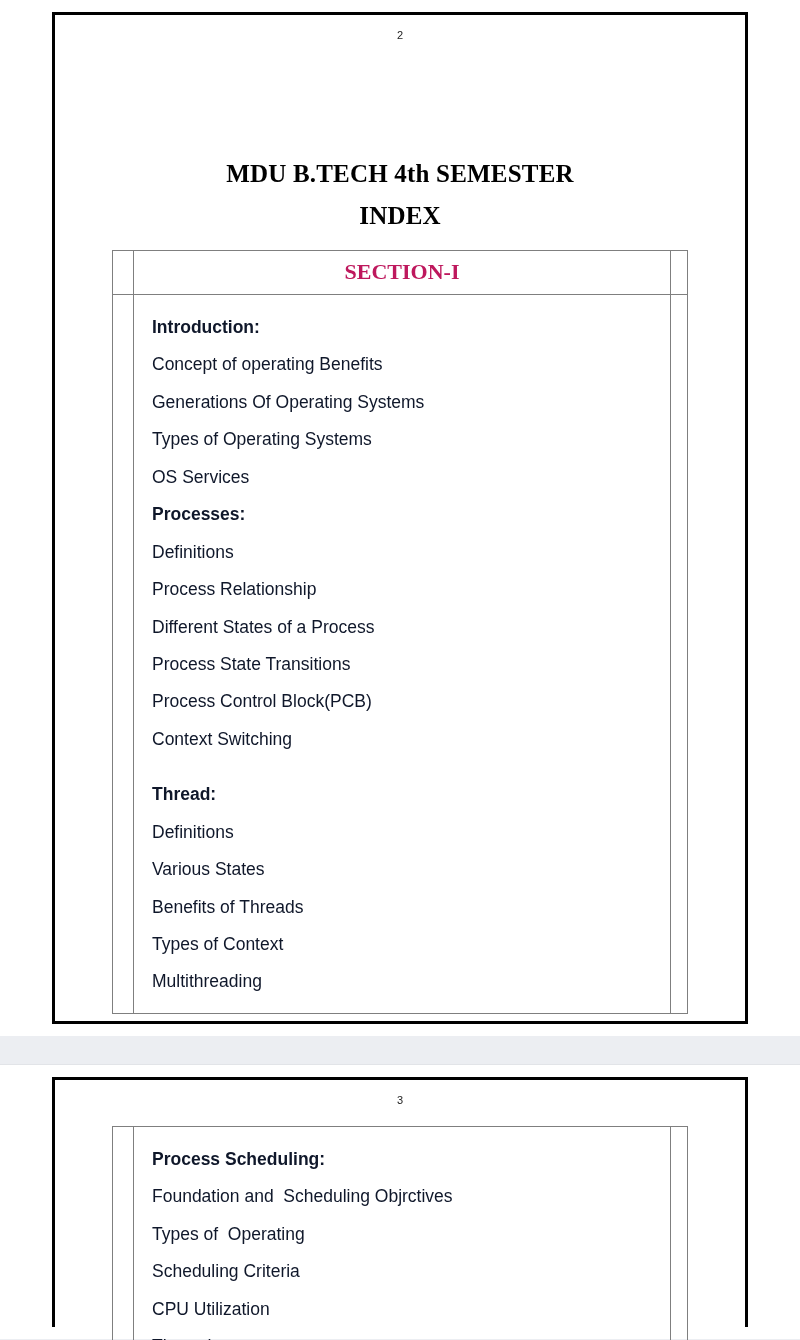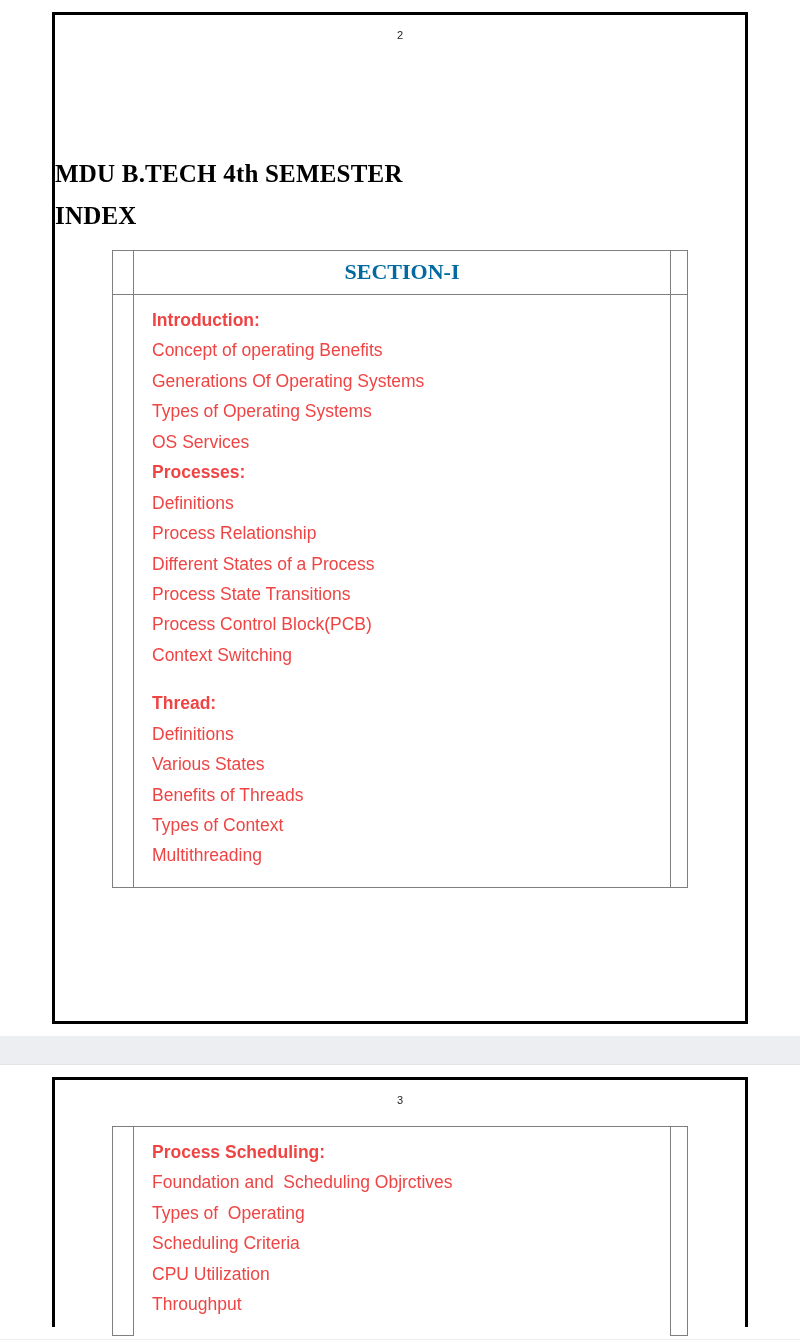--- a/index.html
+++ b/index.html
@@ -37,21 +37,21 @@
   }
   .slide-number {
     text-align: center;
     font-size: 11px;
     color: #222;
     font-family: "Liberation Sans", sans-serif;
     padding-top: 14px;
     letter-spacing: 0;
   }
   .title-block {
-    text-align: left;
+    text-align: center;
     margin-top: 112px;
   }
   .title-line {
     font-family: "Liberation Serif", serif;
     font-weight: bold;
     font-size: 25px;
     color: #000;
     line-height: 1.66;
     letter-spacing: 0.2px;
   }
@@ -66,32 +66,33 @@
     padding: 0;
     vertical-align: top;
   }
   .col-narrow { width: 20px; }
   .col-narrow-r { width: 16px; }
   .section-head {
     text-align: center;
     font-family: "Liberation Serif", serif;
     font-weight: bold;
     font-size: 22px;
-    color: #0369a1;
+    color: #be185d;
     padding: 8px 0 9px 0 !important;
   }
   .list-cell {
     padding: 10px 0 16px 18px !important;
   }
   .list-item {
     font-family: "Liberation Sans", sans-serif;
     font-size: 17.5px;
-    color: #ef4444;
+    color: #0f172a;
     line-height: 1.74;
     white-space: pre-wrap;
+    margin-top: 7px;
   }
   .list-item.bold { font-weight: bold; }
   .list-spacer { height: 18px; }
   .gap-strip {
     height: 28px;
     background: #eceef2;
   }
   .thin-rule {
     height: 1px;
     background: #e2e4e8;

